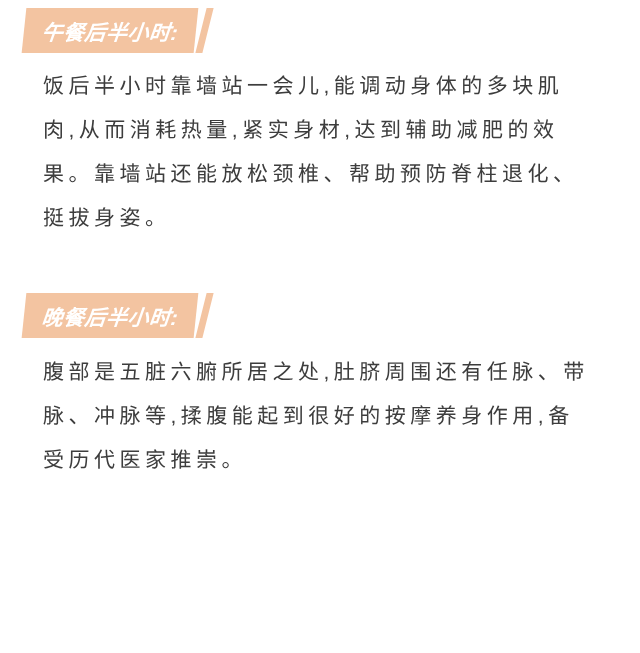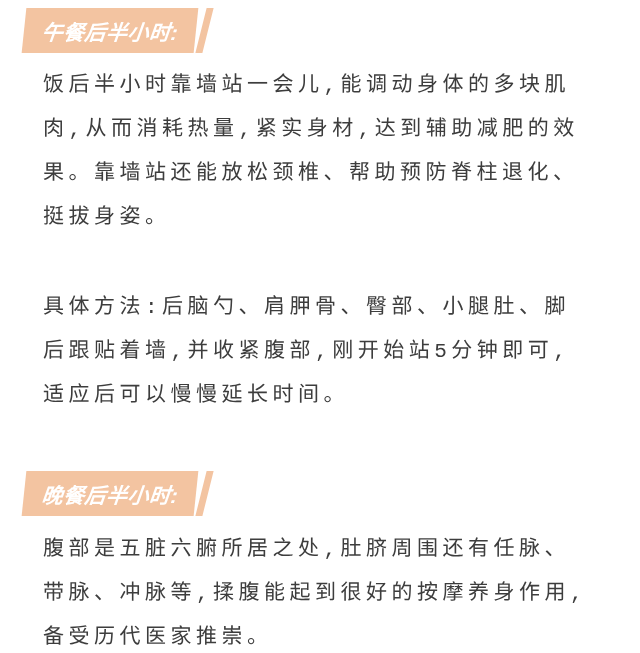--- a/index.html
+++ b/index.html
@@ -61,40 +61,38 @@
   .para {
     margin-left: 43px;
     width: 552px;
     font-size: 21px;
     line-height: 44px;
     letter-spacing: 4.5px;
     color: #3d3d3d;
     font-weight: 400;
     line-break: strict;
     text-align: left;
-    font-family: Liberation Mono, monospace;
   }
   .para.p1 { margin-top: 11px; }
   .para.p2 { margin-top: 46px; }
   .para.p3 { margin-top: 12px; }
 </style>
 </head>
 <body>
 
 <div class="page">
 
   <div class="section">
     <div class="badge-row first">
       <div class="badge">
         <span class="badge-text">午餐后半小时:</span>
       </div>
       <div class="badge-sliver"></div>
     </div>
     <p class="para p1">饭后半小时靠墙站一会儿,能调动身体的多块肌肉,从而消耗热量,紧实身材,达到辅助减肥的效果。靠墙站还能放松颈椎、帮助预防脊柱退化、挺拔身姿。</p>
-    <p class="para p2">具体方法:后脑勺、肩胛骨、臀部、小腿肚、脚后跟贴着墙,并收紧腹部,刚开始站5分钟即可,适应后可以慢慢延长时间。</p>
   </div>
 
   <div class="section">
     <div class="badge-row second">
       <div class="badge">
         <span class="badge-text">晚餐后半小时:</span>
       </div>
       <div class="badge-sliver"></div>
     </div>
     <p class="para p3">腹部是五脏六腑所居之处,肚脐周围还有任脉、带脉、冲脉等,揉腹能起到很好的按摩养身作用,备受历代医家推崇。</p>

